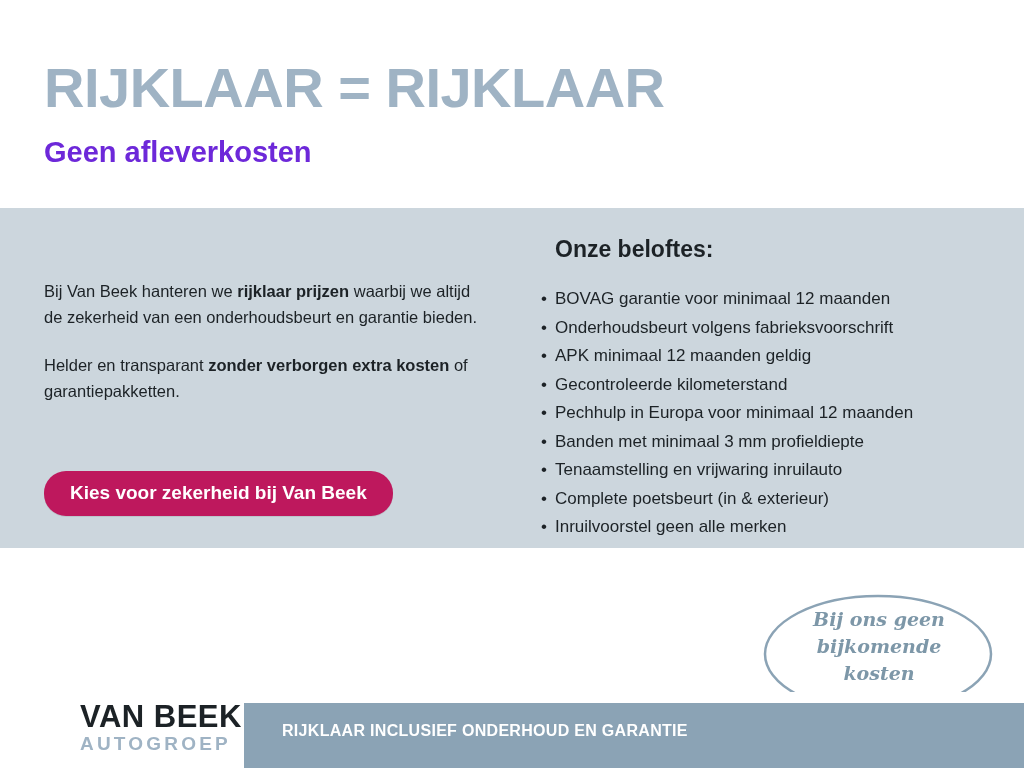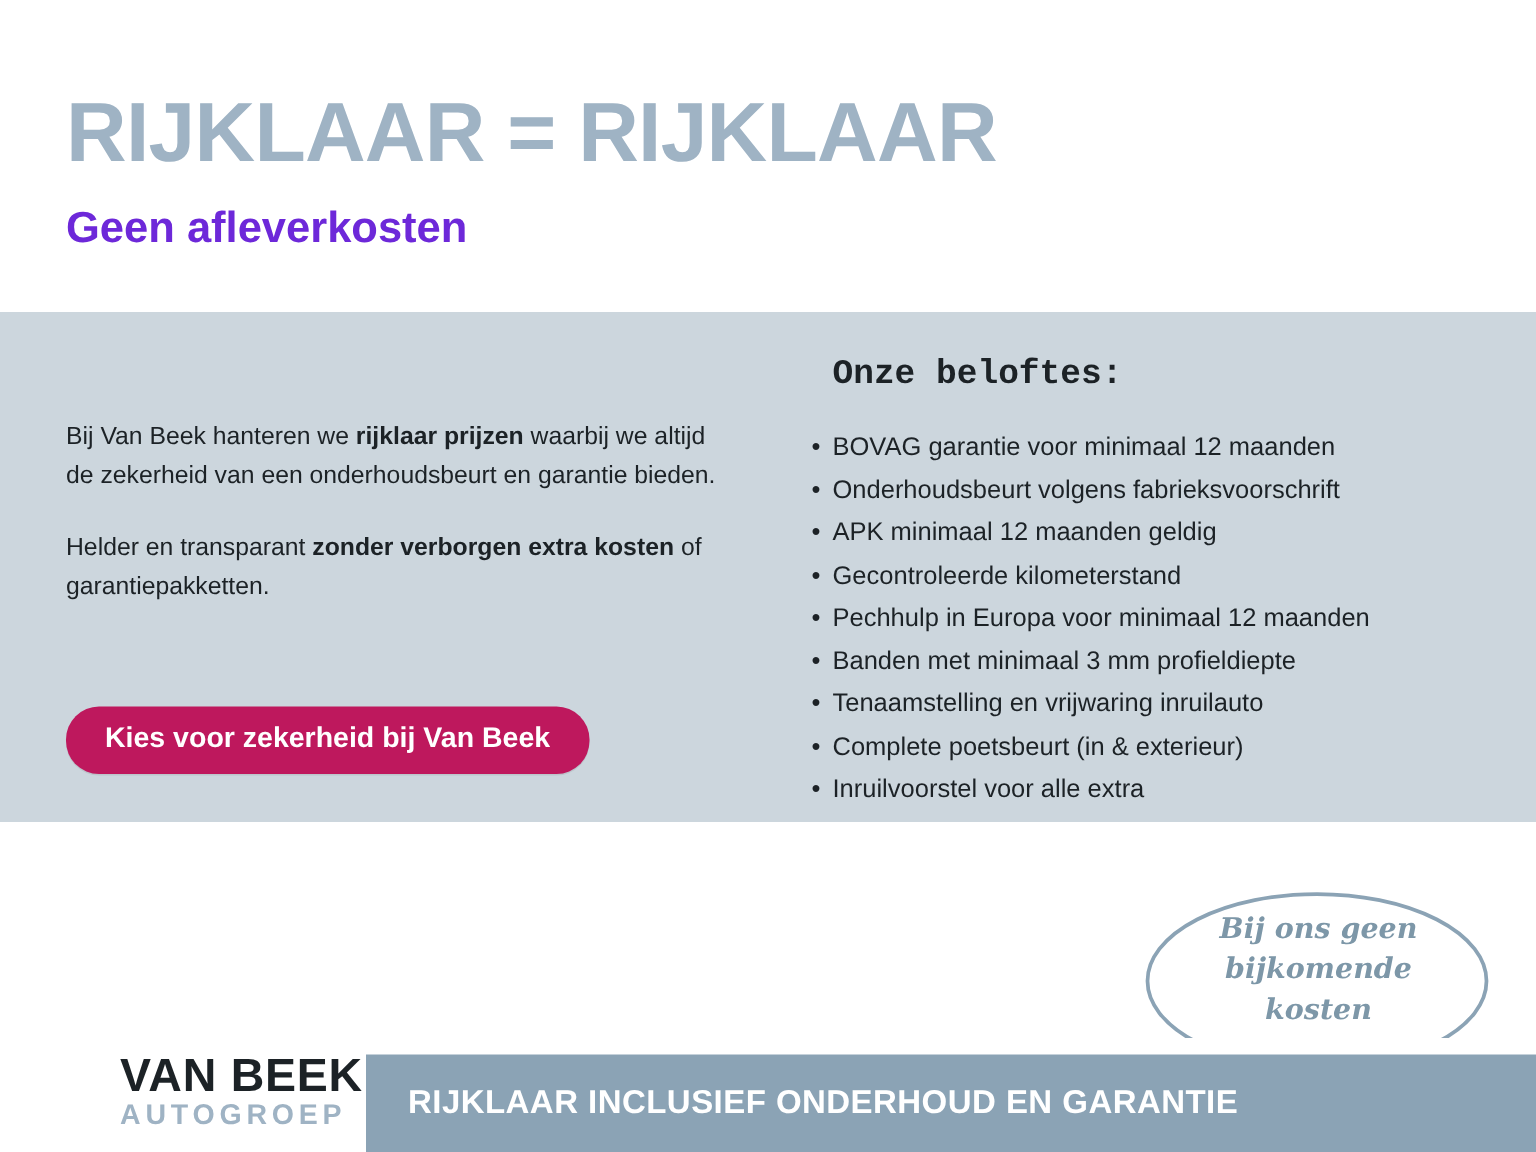--- a/index.html
+++ b/index.html
@@ -99,21 +99,20 @@
     position: absolute;
     left: 541px;
     top: 28px;
     width: 470px;
   }
   .promise-title {
     font-size: 23px;
     font-weight: bold;
     color: #1c2226;
     margin: 0 0 22px 14px;
-    font-family: Liberation Mono, monospace;
   }
   .promise-list {
     list-style: none;
     margin: 0;
     padding: 0;
   }
   .promise-list li {
     font-size: 17px;
     line-height: 28.5px;
     color: #1c2226;
@@ -189,24 +188,24 @@
   .footer-bar {
     position: absolute;
     left: 244px;
     top: 703px;
     width: 780px;
     height: 65px;
     background: #8ba3b5;
   }
   .footer-bar span {
     position: absolute;
-    left: 28px;
+    left: 38px;
     top: 19px;
     color: #ffffff;
-    font-size: 22px;
+    font-size: 16px;
     font-weight: bold;
     letter-spacing: 0.3px;
     white-space: nowrap;
   }
 </style>
 </head>
 <body>
 
 <div class="page">
 
@@ -228,21 +227,21 @@
       <div class="promise-title">Onze beloftes:</div>
       <ul class="promise-list">
         <li>BOVAG garantie voor minimaal 12 maanden</li>
         <li>Onderhoudsbeurt volgens fabrieksvoorschrift</li>
         <li>APK minimaal 12 maanden geldig</li>
         <li>Gecontroleerde kilometerstand</li>
         <li>Pechhulp in Europa voor minimaal 12 maanden</li>
         <li>Banden met minimaal 3 mm profieldiepte</li>
         <li>Tenaamstelling en vrijwaring inruilauto</li>
         <li>Complete poetsbeurt (in &amp; exterieur)</li>
-        <li>Inruilvoorstel voor alle extra</li>
+        <li>Inruilvoorstel geen alle merken</li>
       </ul>
     </div>
   </div>
 
   <div class="bubble-wrap">
     <svg class="bubble-svg" width="250" height="140" viewBox="0 0 250 140">
       <ellipse cx="118" cy="62" rx="113" ry="58" fill="#ffffff" stroke="#8ba3b5" stroke-width="2.5"></ellipse>
       <path d="M 48 104 C 40 118 36 126 32 136" fill="none" stroke="#8ba3b5" stroke-width="2.5"></path>
       <path d="M 24 138 L 33 119 L 42 131 Z" fill="#8ba3b5"></path>
     </svg>

